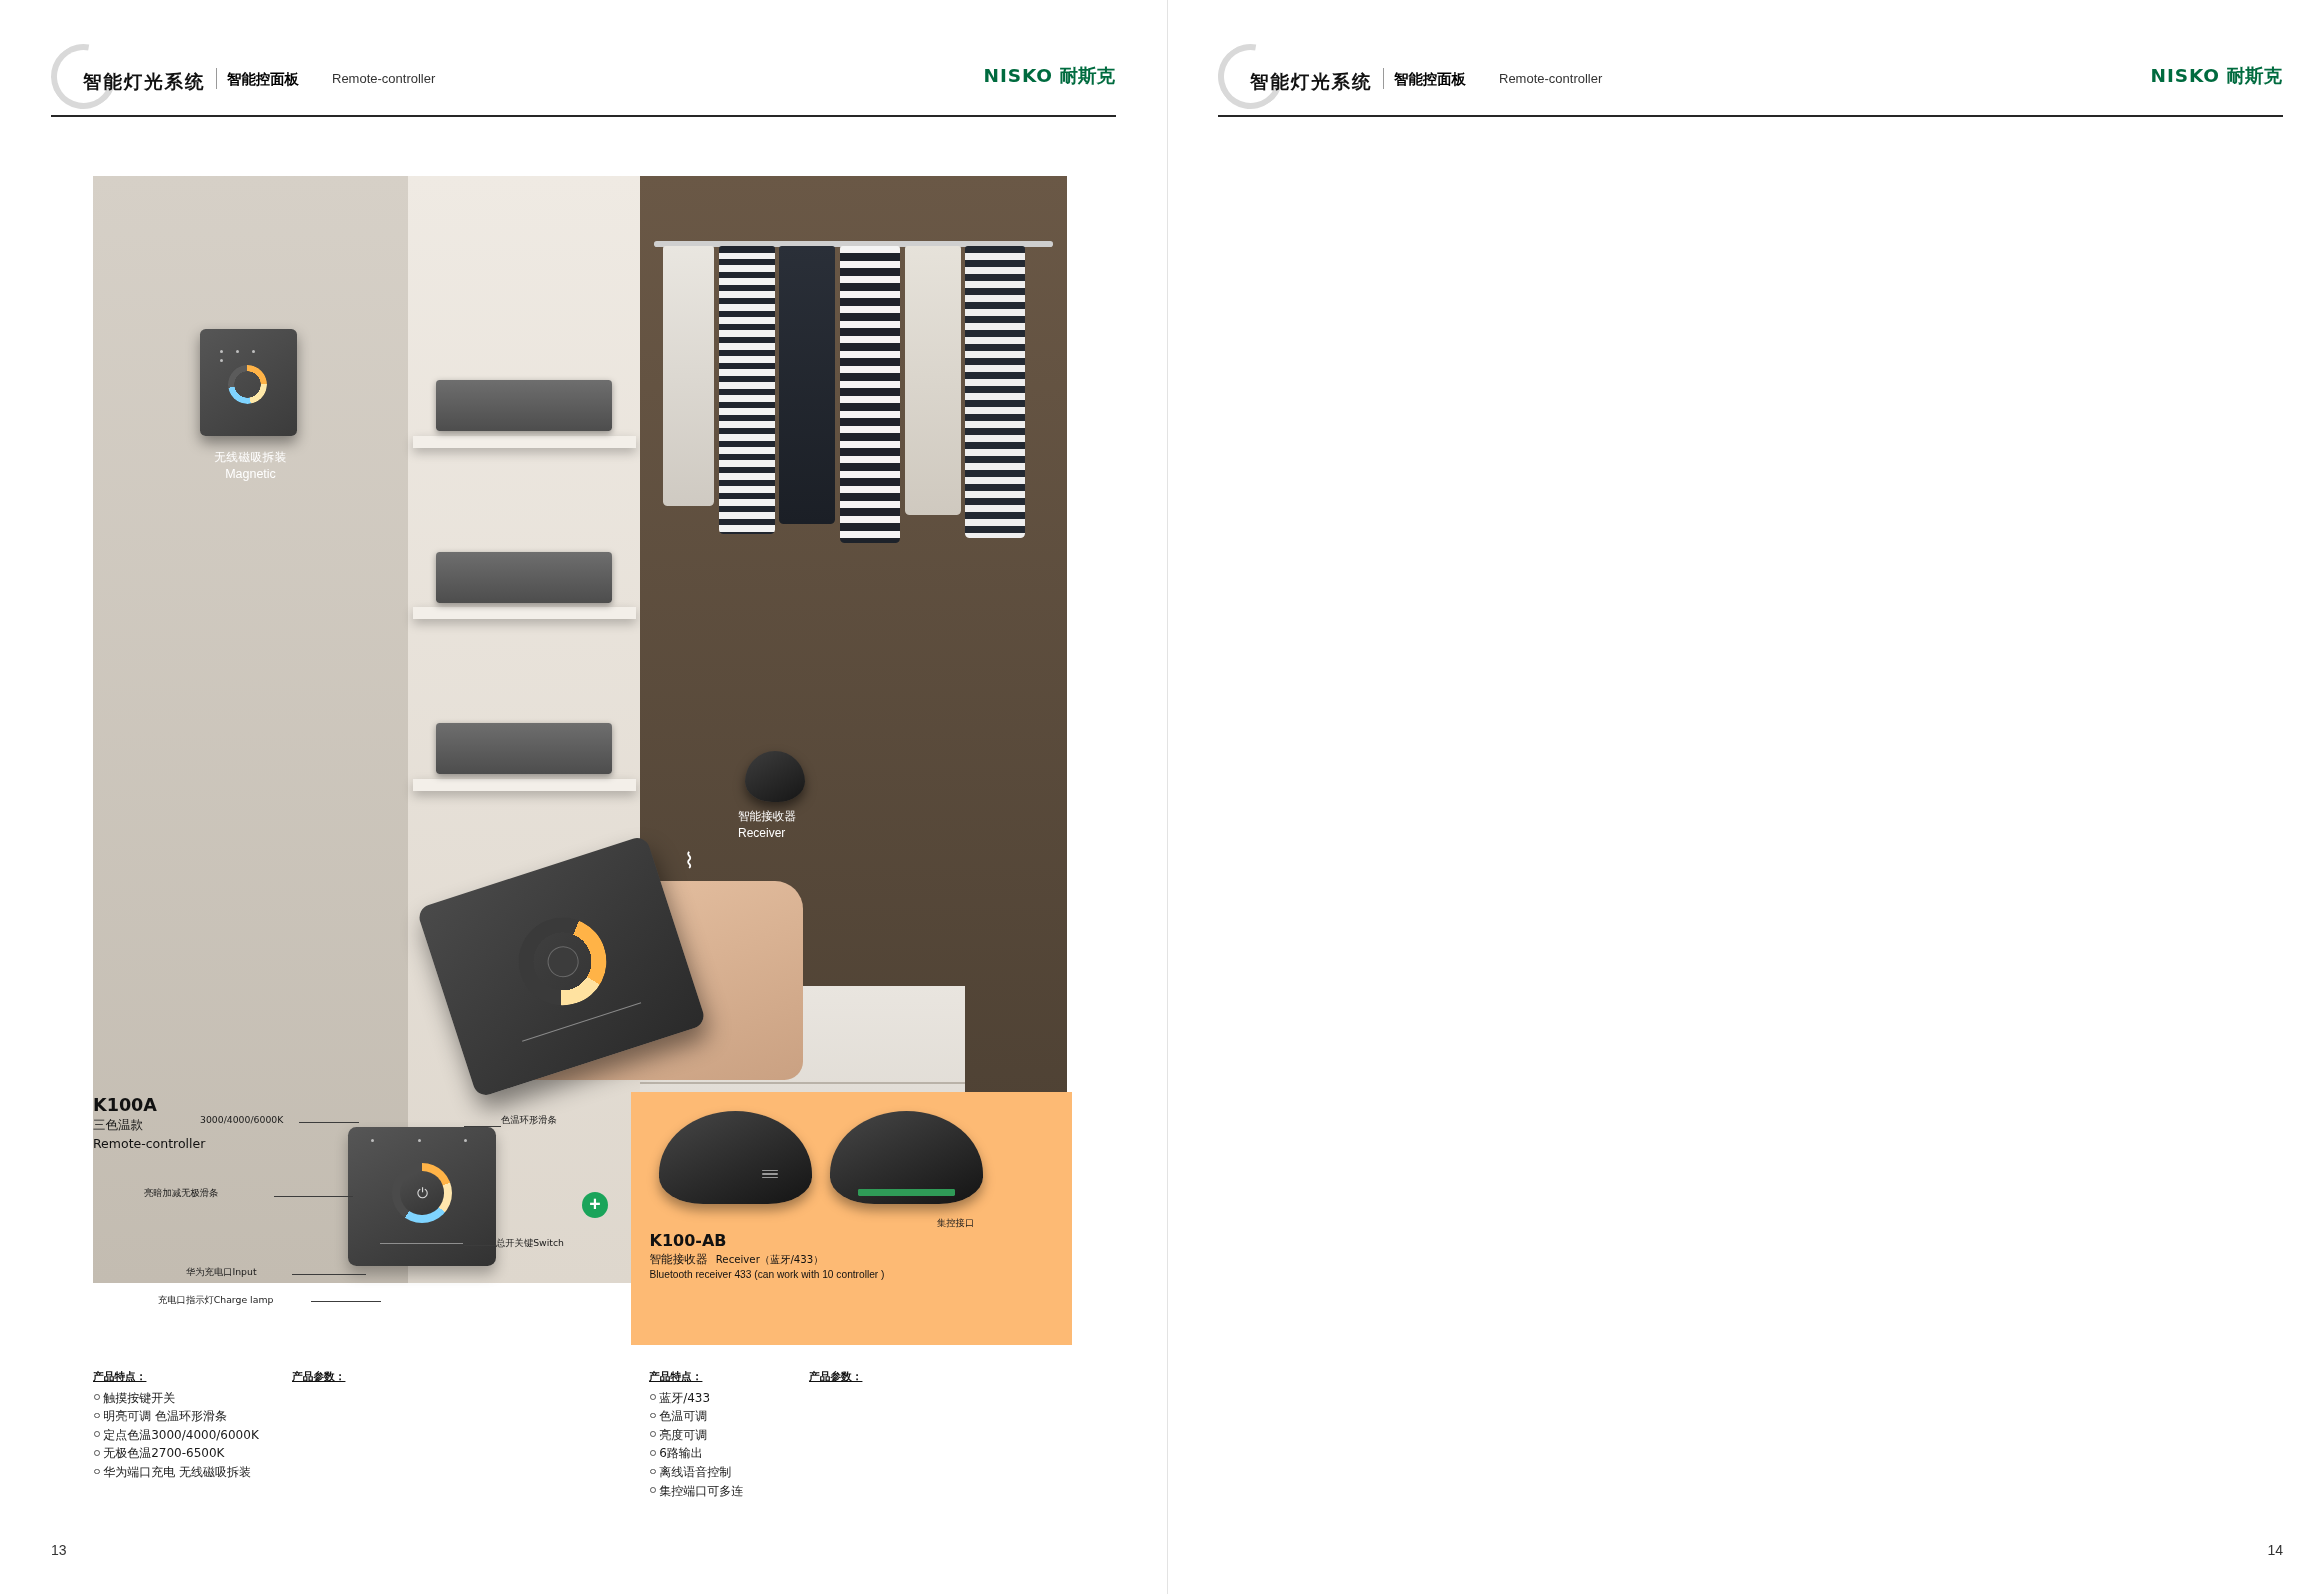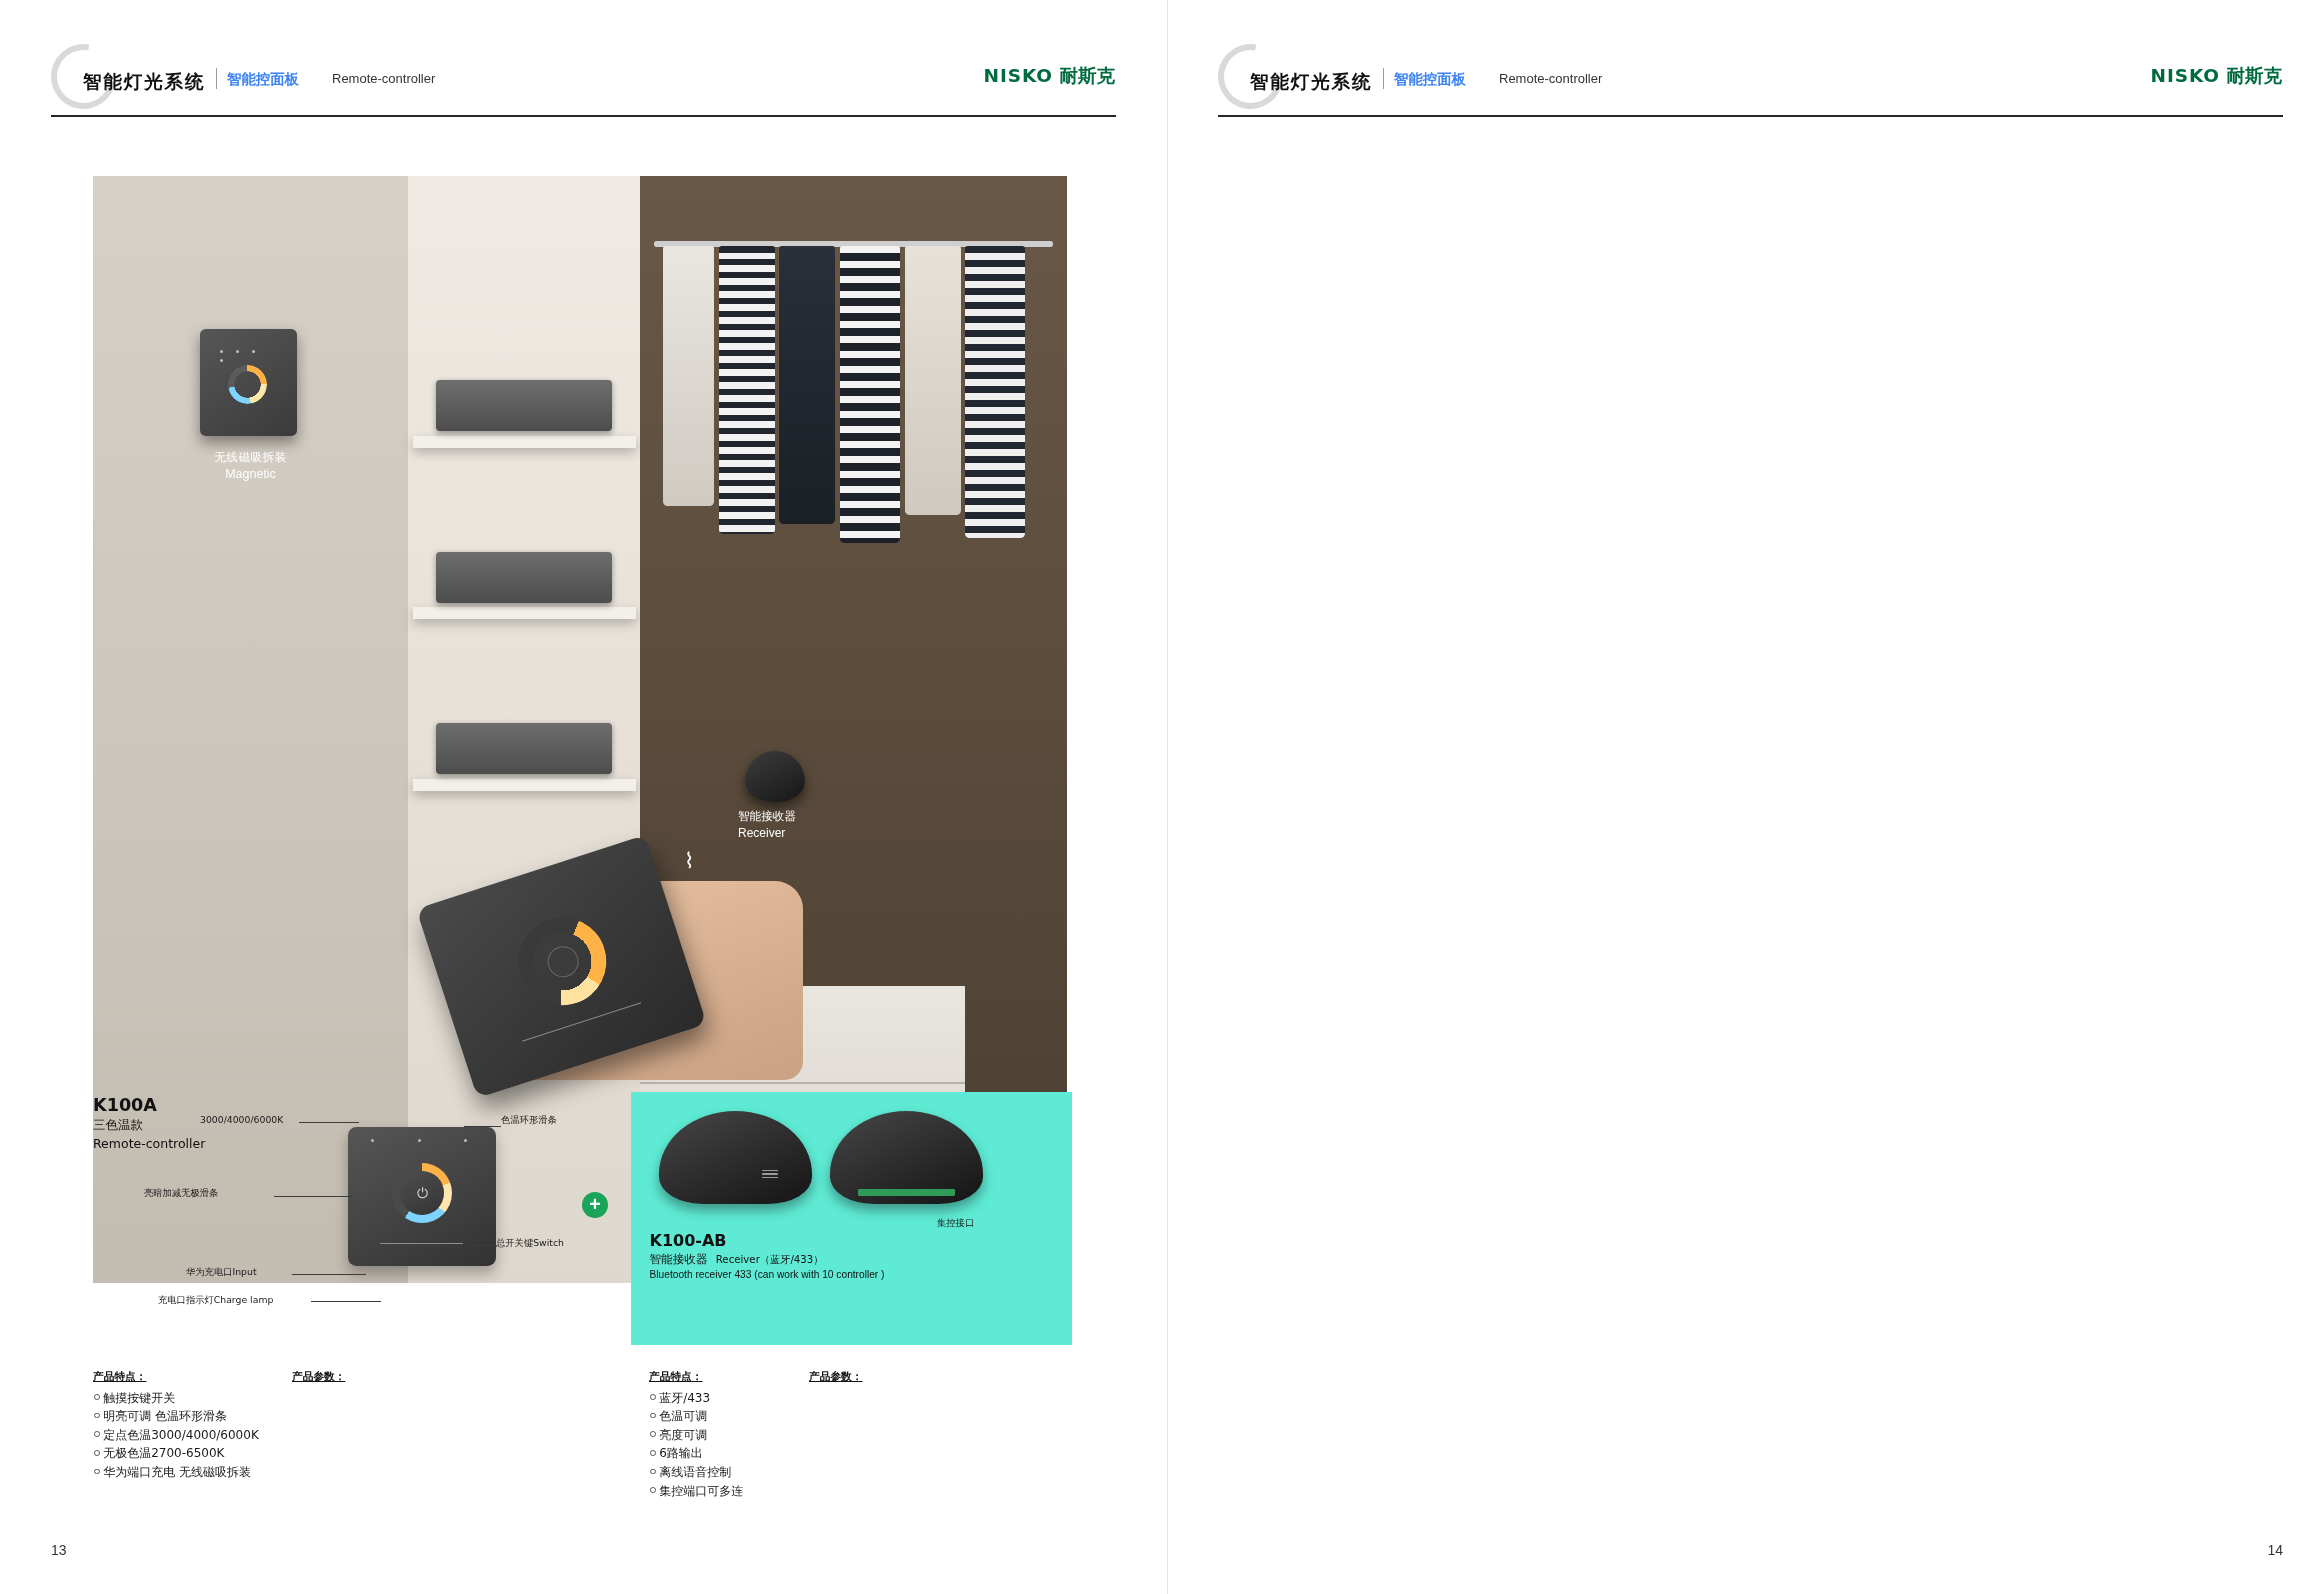--- a/index.html
+++ b/index.html
@@ -35,21 +35,21 @@
     font-size: 18.5px; font-weight: bold; letter-spacing: 1.9px;
     color: #111;
     font-family: "DejaVu Sans", sans-serif;
   }
   .hdr-sep {
     position:absolute; left: 216px; top: 10.2px;
     width: 0.9px; height: 20.4px; background: #9a9a9a;
   }
   .hdr-sub-cn {
     position:absolute; left: 227px; top: 12px;
-    font-size: 14.4px; font-weight: bold; color:#3b82f6;
+    font-size: 14.4px; font-weight: bold; color:#000000;
     font-family: Liberation Sans, sans-serif;
   }
   .hdr-sub-en {
     position:absolute; left: 332px; top: 13.4px;
     font-size: 13px; color:#333;
   }
   .hdr-rule {
     position:absolute; left: 51px; top: 57px; right: 51px;
     height: 1.9px; background: #262626;
   }
@@ -216,21 +216,21 @@
   }
   .dev-panel .bar { position:absolute; height:0.9px; background:#8f8f8f; }
   .dev-panel .minidot{ position:absolute; width:3.2px;height:3.2px;border-radius:50%;background:#bdbdbd;}
 
   .plus-badge {
     position:absolute; width: 26px; height: 26px; border-radius:50%;
     background:#1aa45a; color:#fff; font-size: 19.5px; font-weight:bold;
     display:flex; align-items:center; justify-content:center; line-height:1;
   }
 
-  .gray-card { position:absolute; background:#5eead4; }
+  .gray-card { position:absolute; background:#fdba74; }
   .recv-shape {
     position:absolute;
     background: linear-gradient(155deg,#474747,#141414);
     border-radius: 52% 52% 30% 30% / 70% 70% 30% 30%;
     box-shadow: 0 6.5px 12px rgba(0,0,0,.35);
   }
   .recv-shape .vent {
     position:absolute; right: 22%; bottom: 26%; width: 16.7px; height: 9.3px;
   }
   .recv-shape .vent i{

